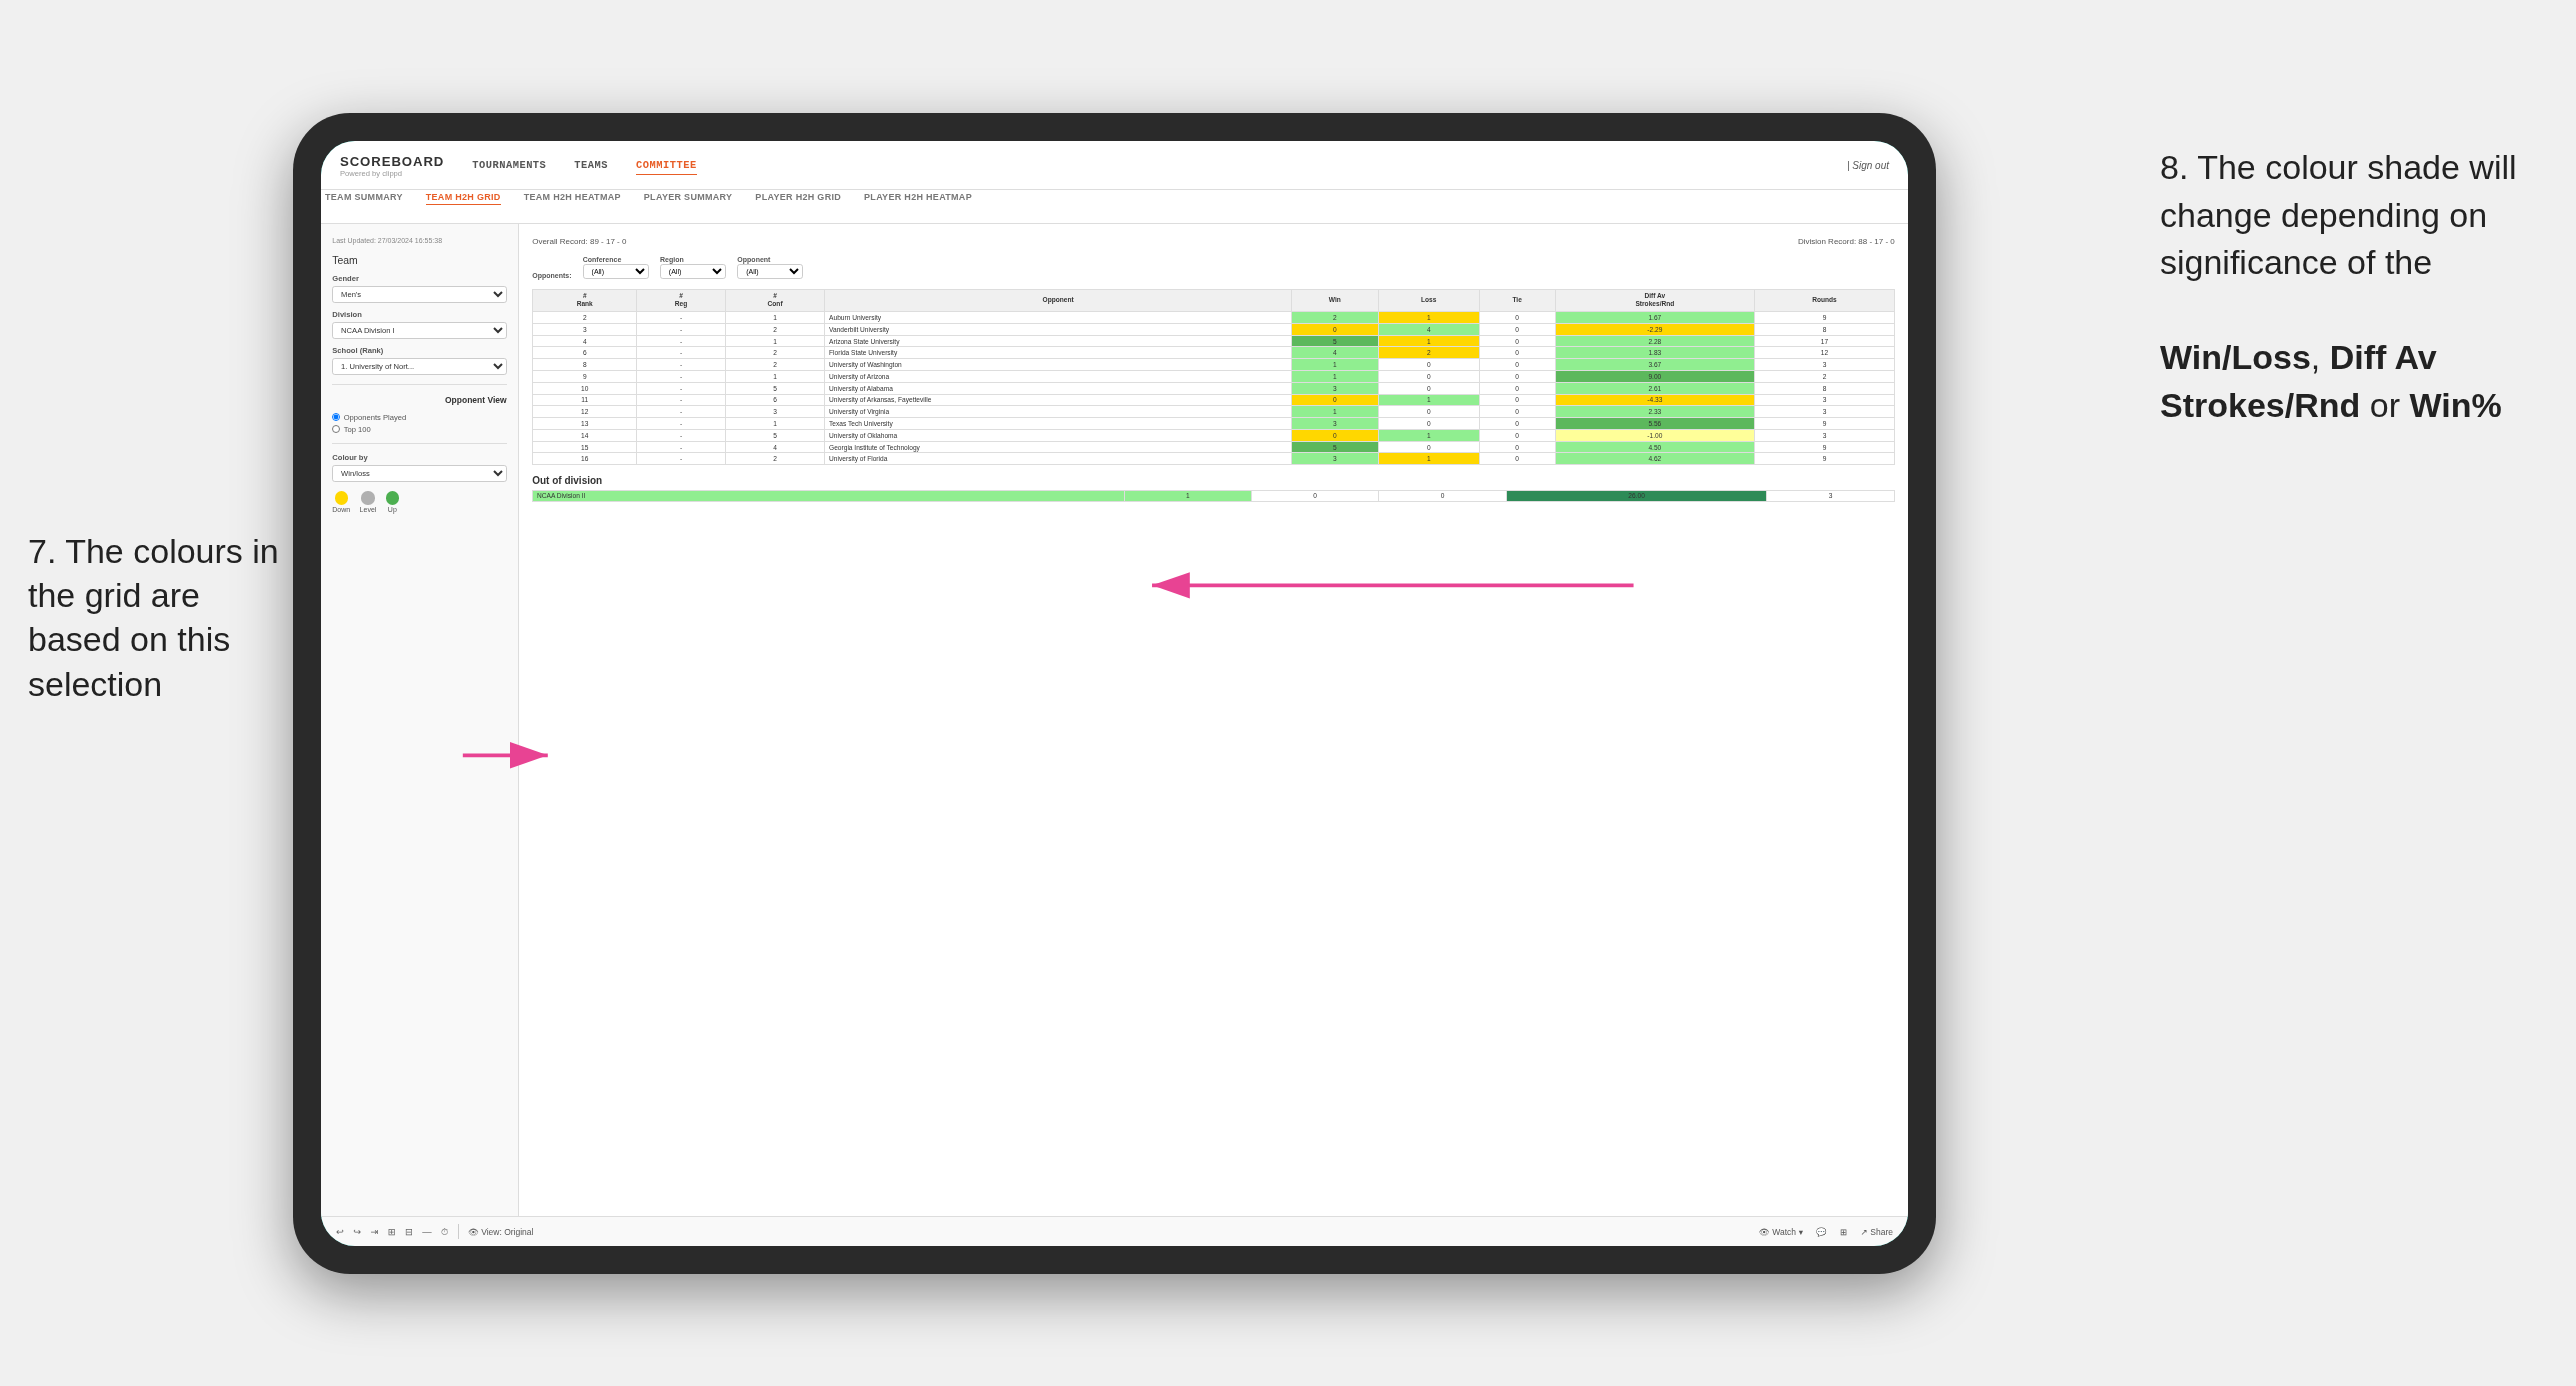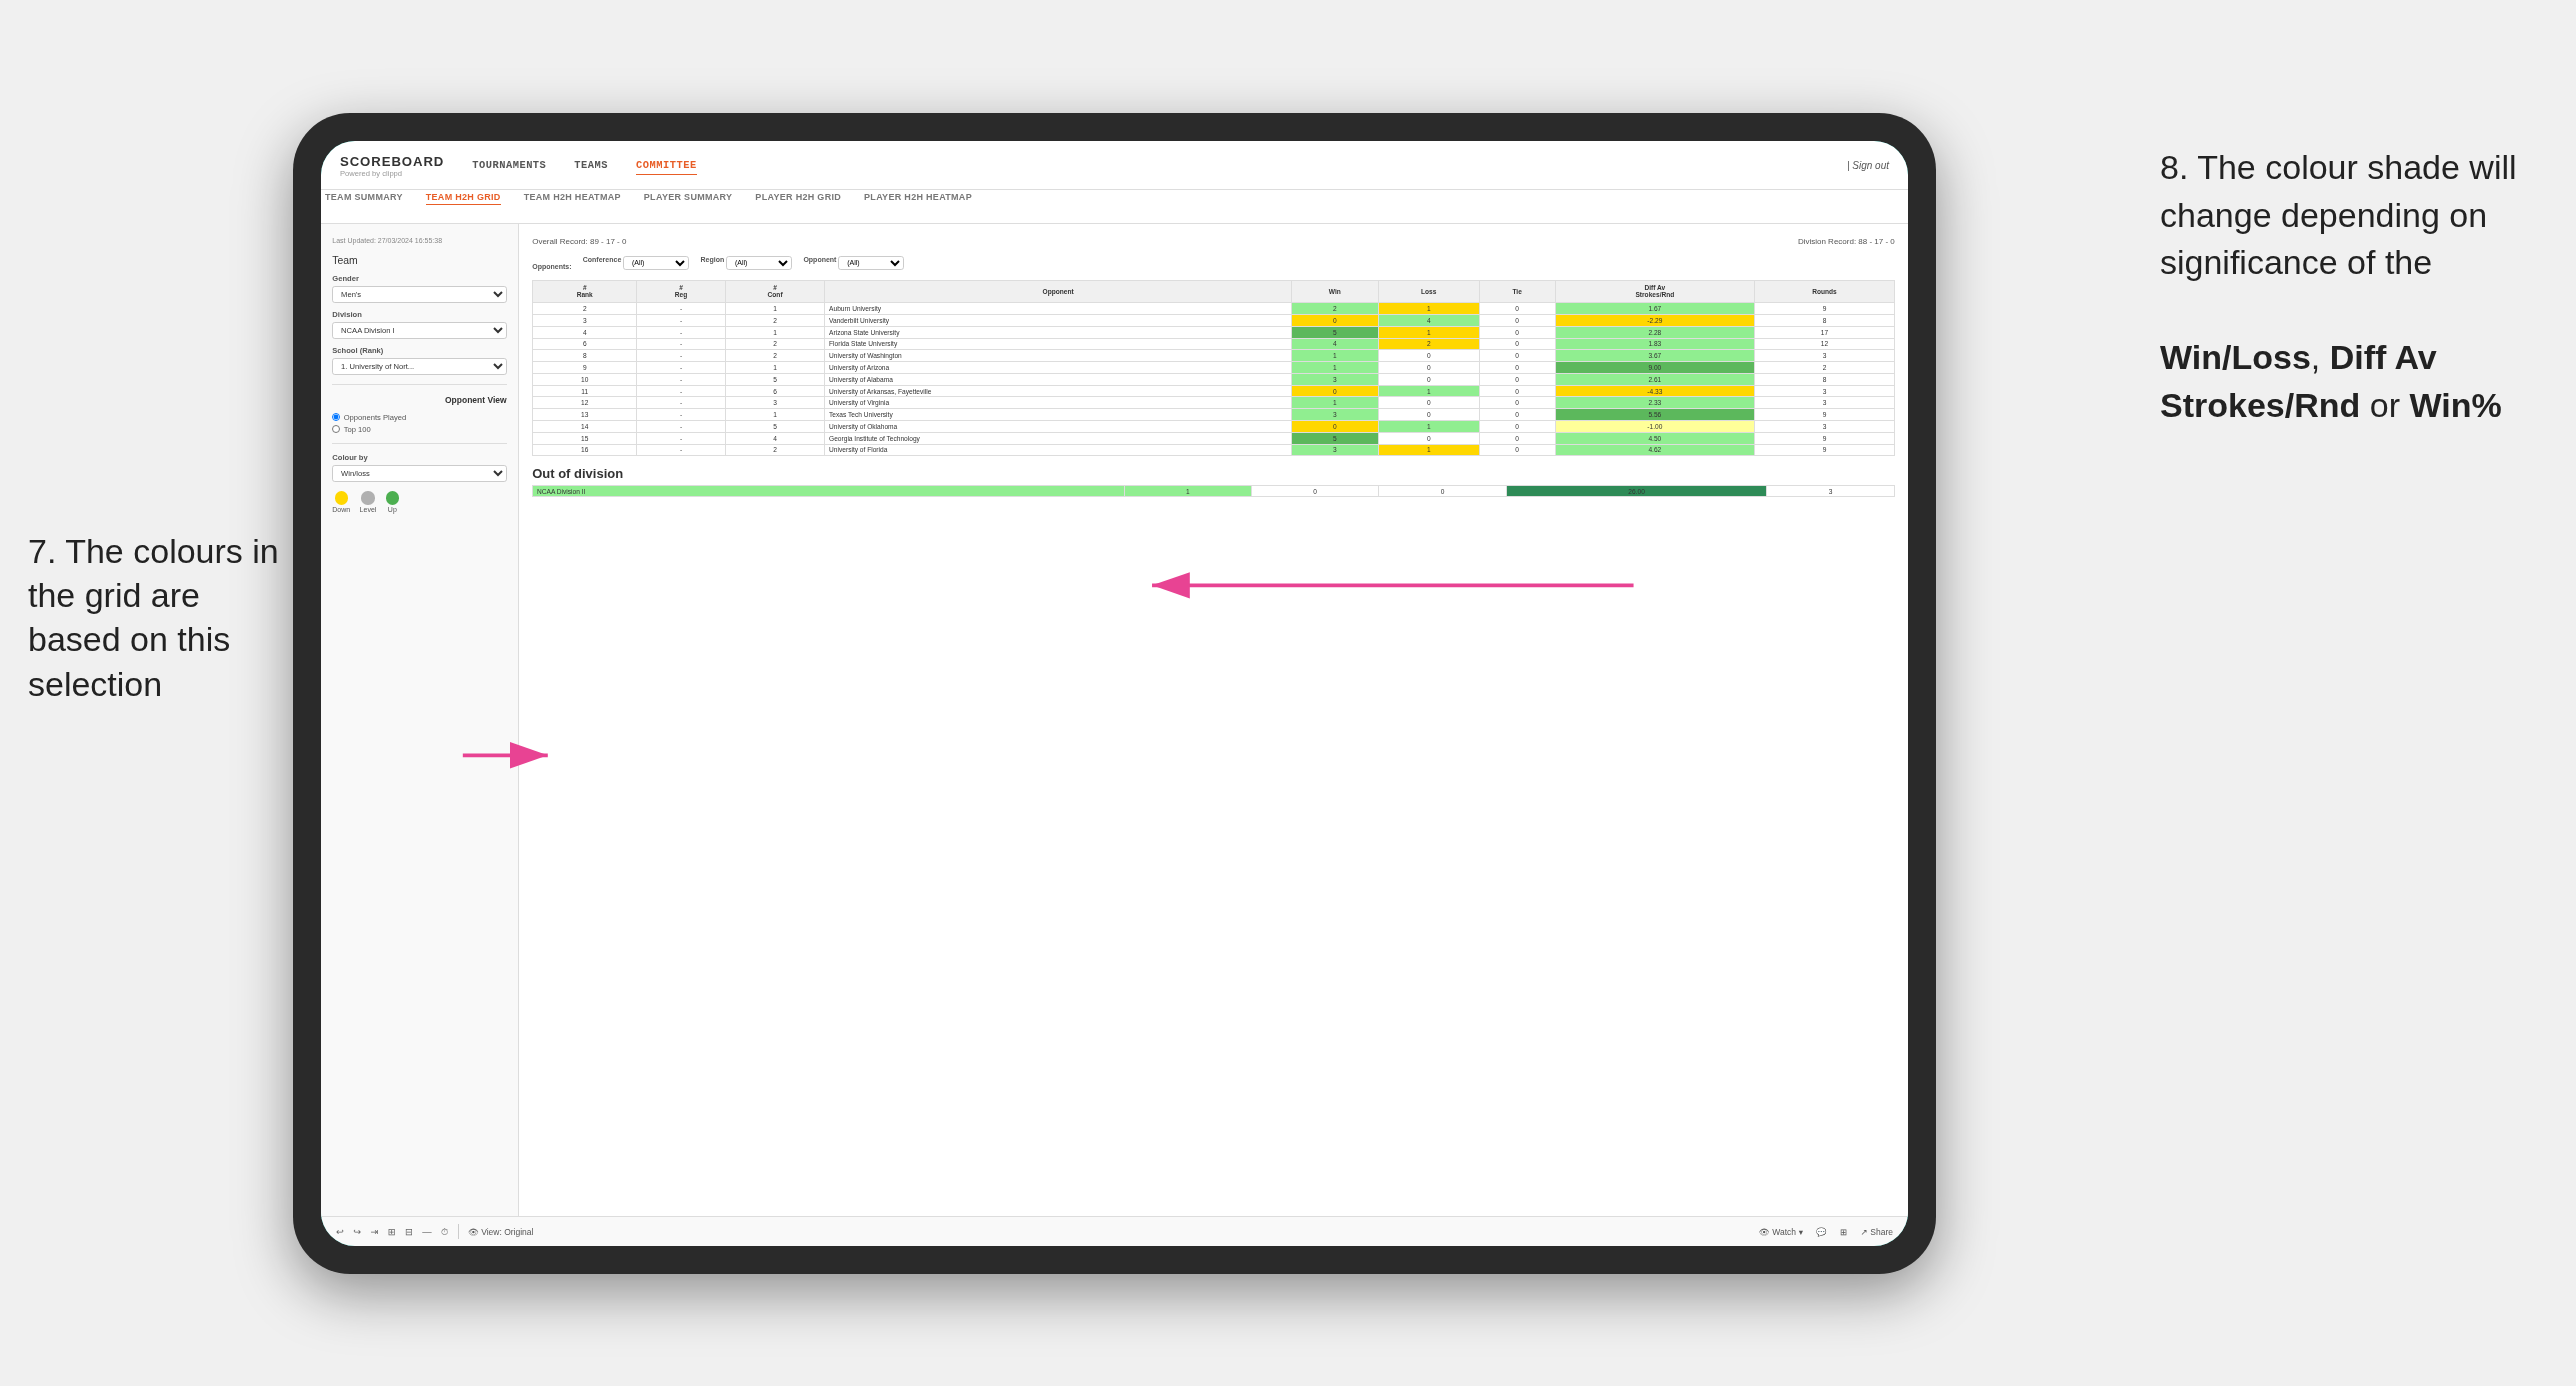--- a/index.html
+++ b/index.html
@@ -265,21 +265,21 @@
     }
 
     .filters-row {
       display: flex;
       gap: 11.3px;
       margin-bottom: 9.4px;
       align-items: flex-end;
     }
     .filter-group {
       display: flex;
-      flex-direction: row;
+      flex-direction: column;
       gap: 1.9px;
     }
     .filter-label {
       font-size: 7px;
       font-weight: 600;
       color: #555;
     }
     .filter-select {
       font-size: 7px;
       padding: 1.9px 15px 1.9px 3.8px;
@@ -316,21 +316,21 @@
       text-align: left;
     }
 
     .cell-green-dark { background: #2e8b57; color: #fff; }
     .cell-green-med { background: #5cb85c; color: #fff; }
     .cell-green-light { background: #90ee90; color: #333; }
     .cell-yellow { background: #ffff99; color: #333; }
     .cell-orange-light { background: #ffd700; color: #333; }
 
     .out-of-div-header {
-      font-size: 13px;
+      font-size: 10px;
       font-weight: 700;
       color: #333;
       margin-top: 9.4px;
       margin-bottom: 4px;
     }
 
     
     .bottom-toolbar {
       background: #f9f9f9;
       border-top: 0.9px solid #ddd;

